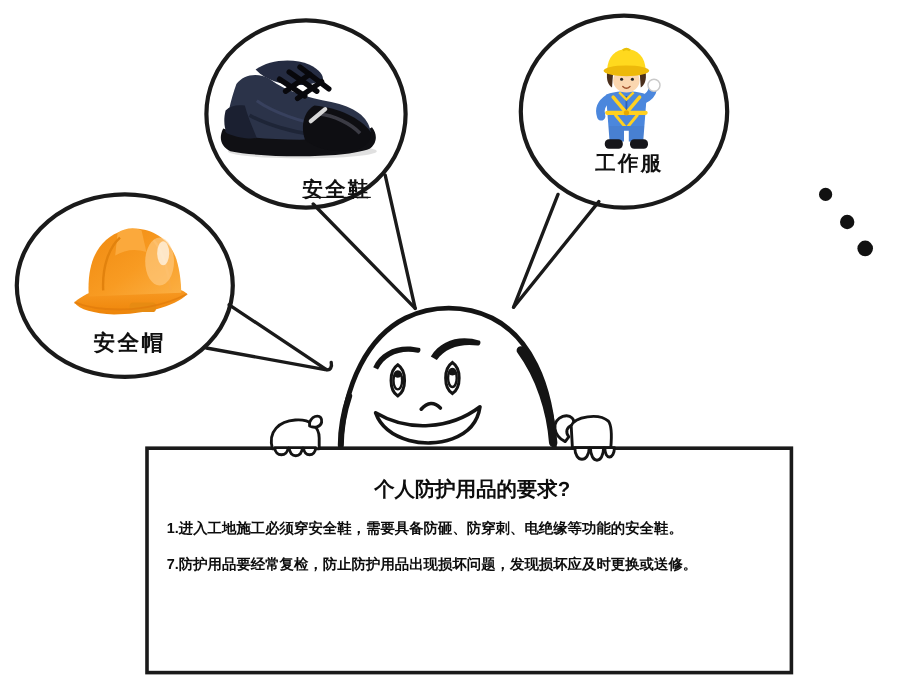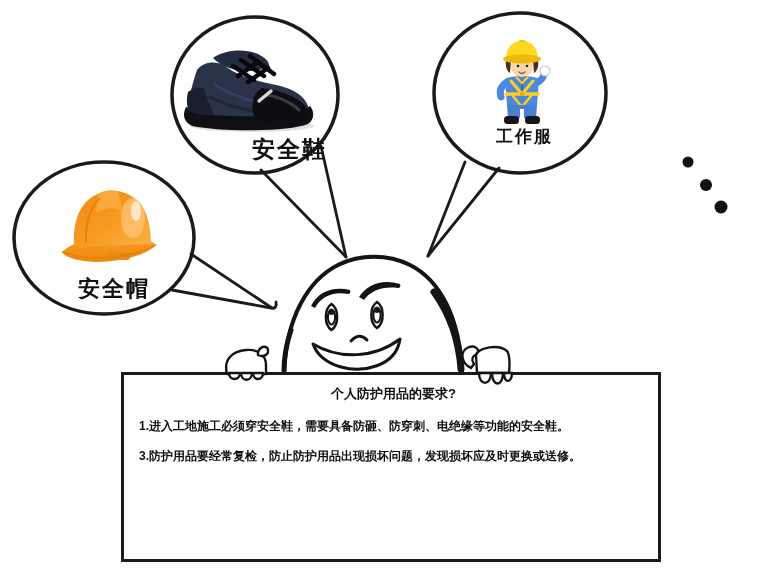--- a/index.html
+++ b/index.html
@@ -5,28 +5,28 @@
   html,body{margin:0;padding:0;background:#fff;}
   .canvas{
     position:relative;width:768px;height:574px;background:#ffffff;overflow:hidden;
     font-family:"Liberation Sans","DejaVu Sans",sans-serif;
   }
   .scene-svg{position:absolute;left:0;top:0;}
   .bubble-label{
     position:absolute;font-weight:700;color:#111;white-space:nowrap;
     font-family:"Liberation Sans","DejaVu Sans",sans-serif;
   }
-  .label-helmet{left:78px;top:274px;font-size:22px;letter-spacing:2px;}
-  .label-shoes{left:252px;top:134px;font-size:23px;letter-spacing:2px;}
+  .label-helmet{left:78px;top:274px;font-size:18px;letter-spacing:2px;}
+  .label-shoes{left:252px;top:146px;font-size:17px;letter-spacing:2px;text-decoration:underline;}
   .label-workwear{left:496px;top:125px;font-size:17px;letter-spacing:2px;}
   .board-text{
     position:absolute;left:139px;top:380px;width:509px;color:#0d0d0d;
   }
   .board-title{
-    font-size:13px;font-weight:700;text-align:center;line-height:24px;margin:2px 0 5px 0;
+    font-size:17px;font-weight:700;text-align:center;line-height:24px;margin:16px 0 5px 0;
   }
   .board-text p{
     margin:0;font-size:12px;font-weight:700;line-height:30px;
     word-break:break-all;
   }
 </style>
 </head>
 <body>
 
 <div class="canvas">
@@ -191,16 +191,16 @@
     </g>
   </svg>
 
   <div class="bubble-label label-helmet">安全帽</div>
   <div class="bubble-label label-shoes">安全鞋</div>
   <div class="bubble-label label-workwear">工作服</div>
 
   <div class="board-text">
     <div class="board-title">个人防护用品的要求?</div>
     <p>1.进入工地施工必须穿安全鞋，需要具备防砸、防穿刺、电绝缘等功能的安全鞋。</p>
-    <p>3.防护用品要经常复检，防止防护用品出现损坏问题，发现损坏应及时更换或送修。</p>
+    <p>7.防护用品要经常复检，防止防护用品出现损坏问题，发现损坏应及时更换或送修。</p>
   </div>
 
 </div>
 
 </body></html>

